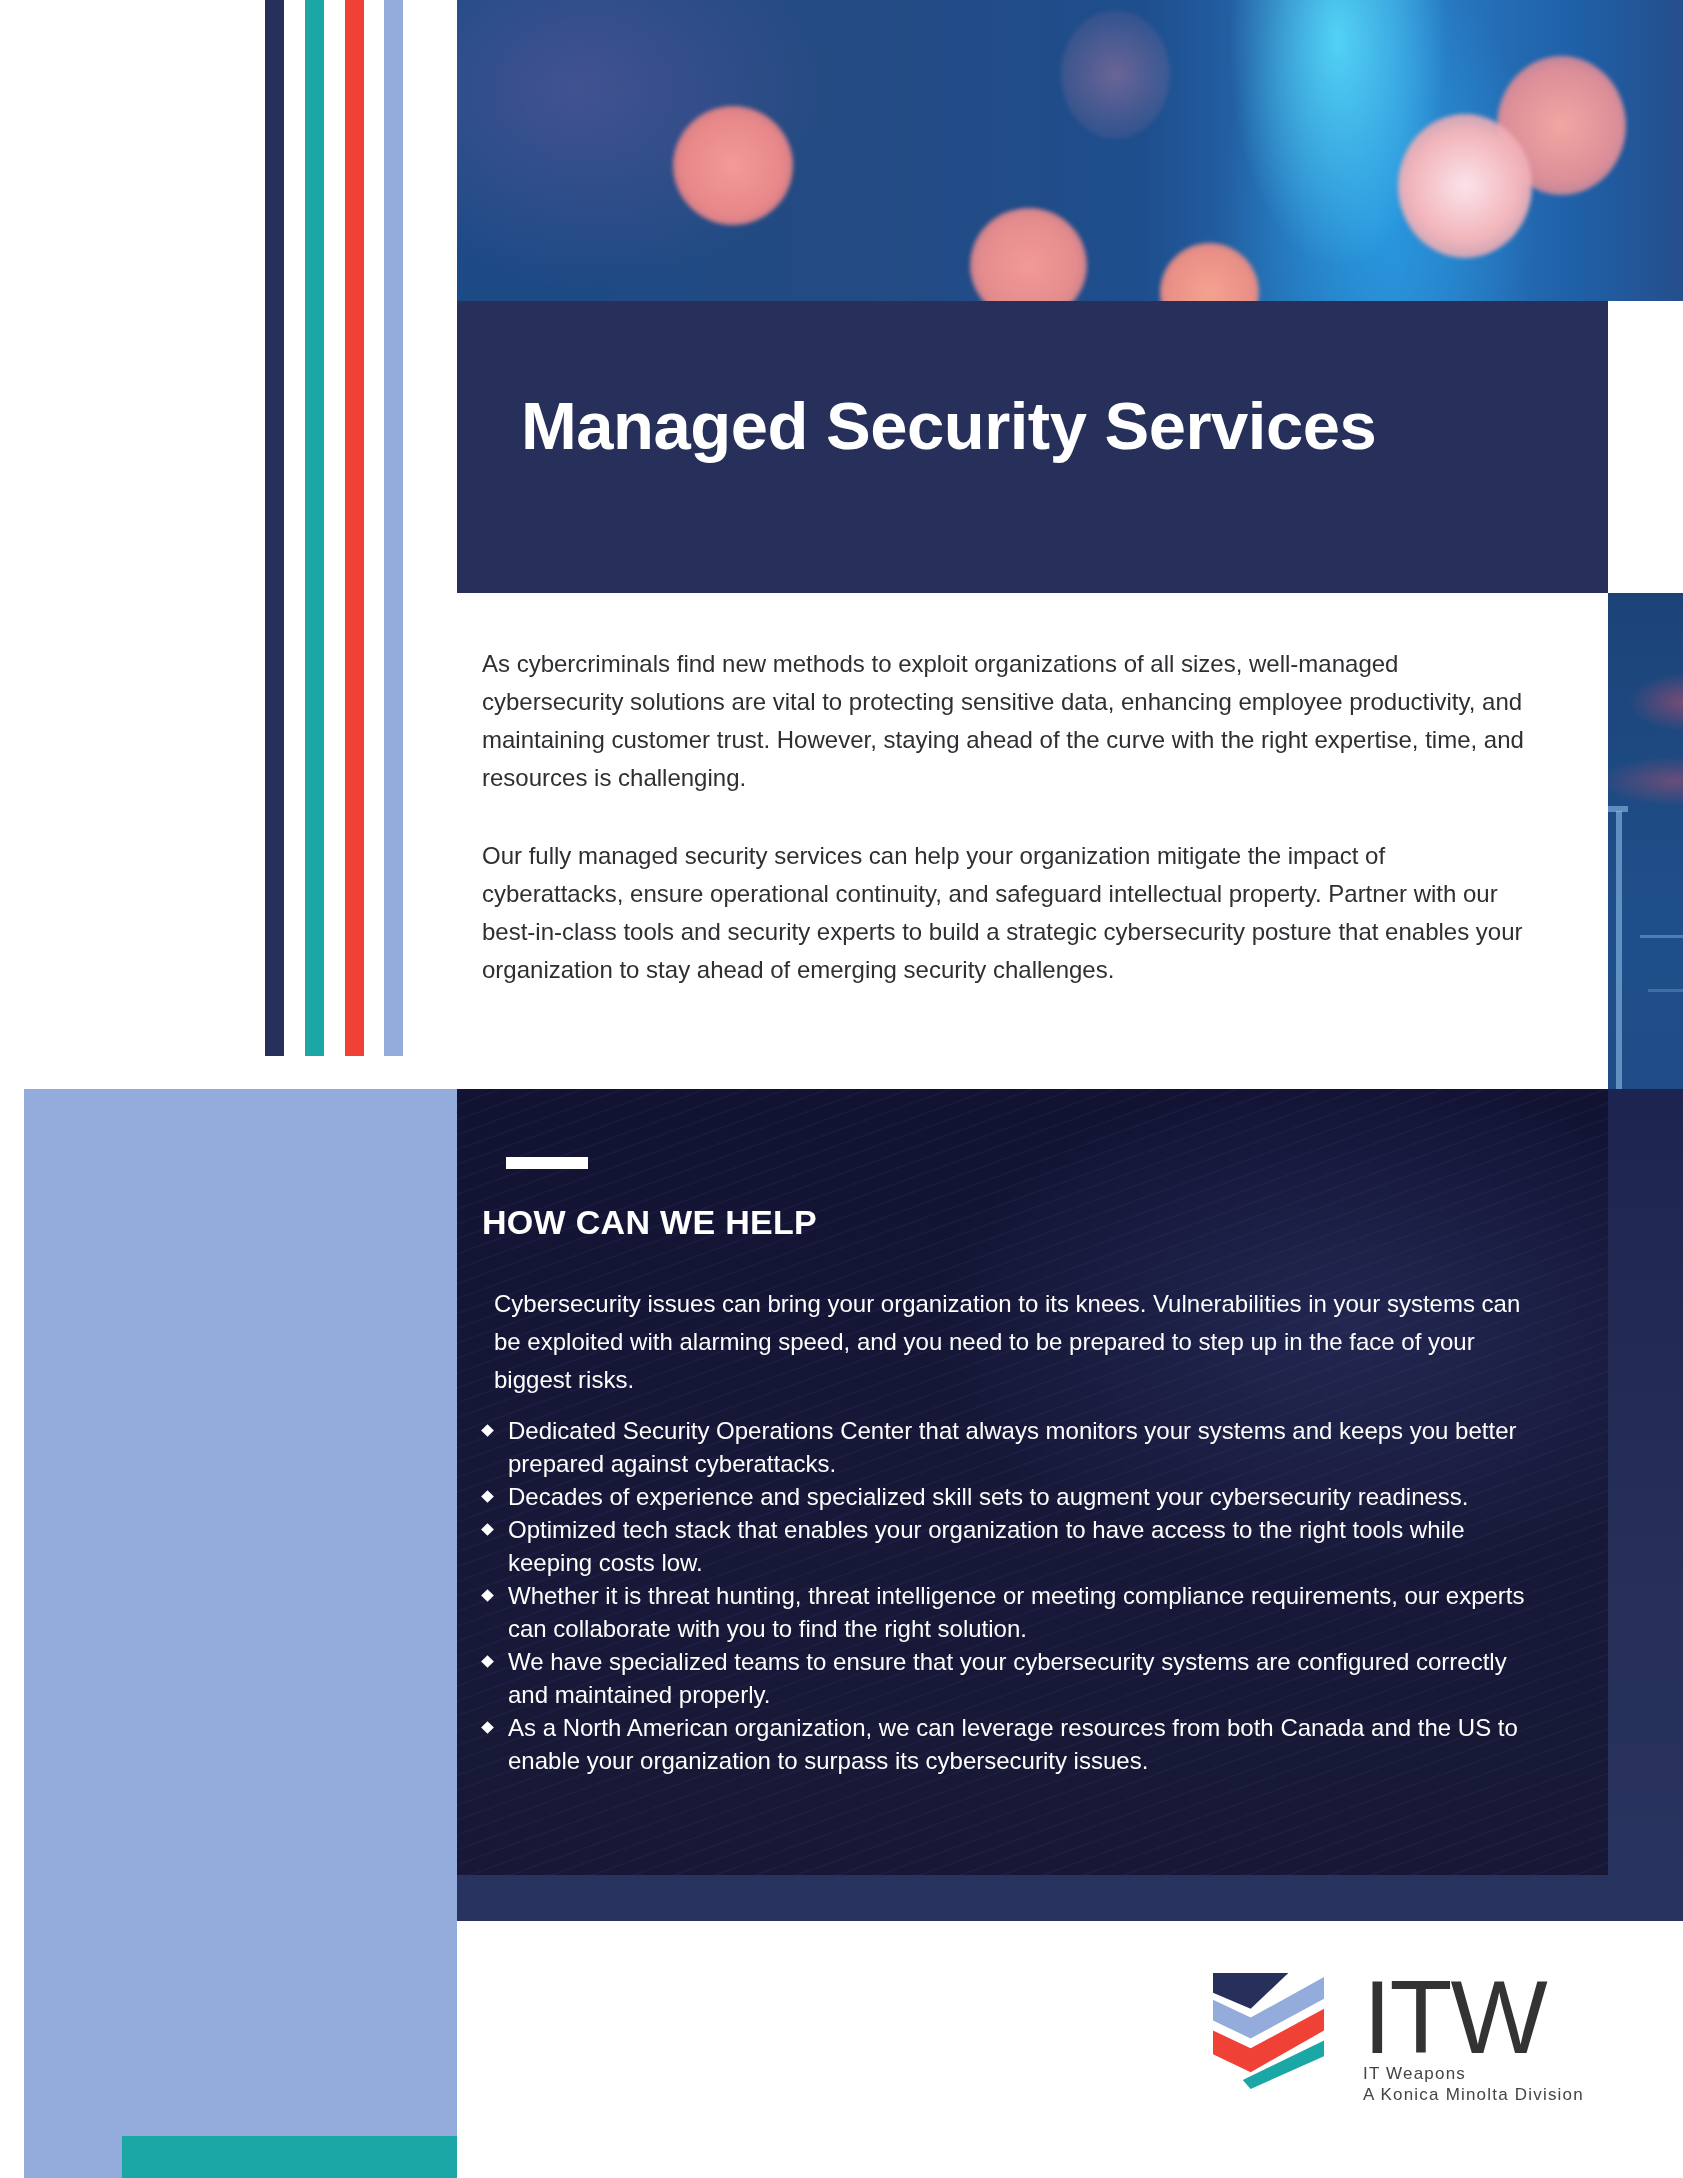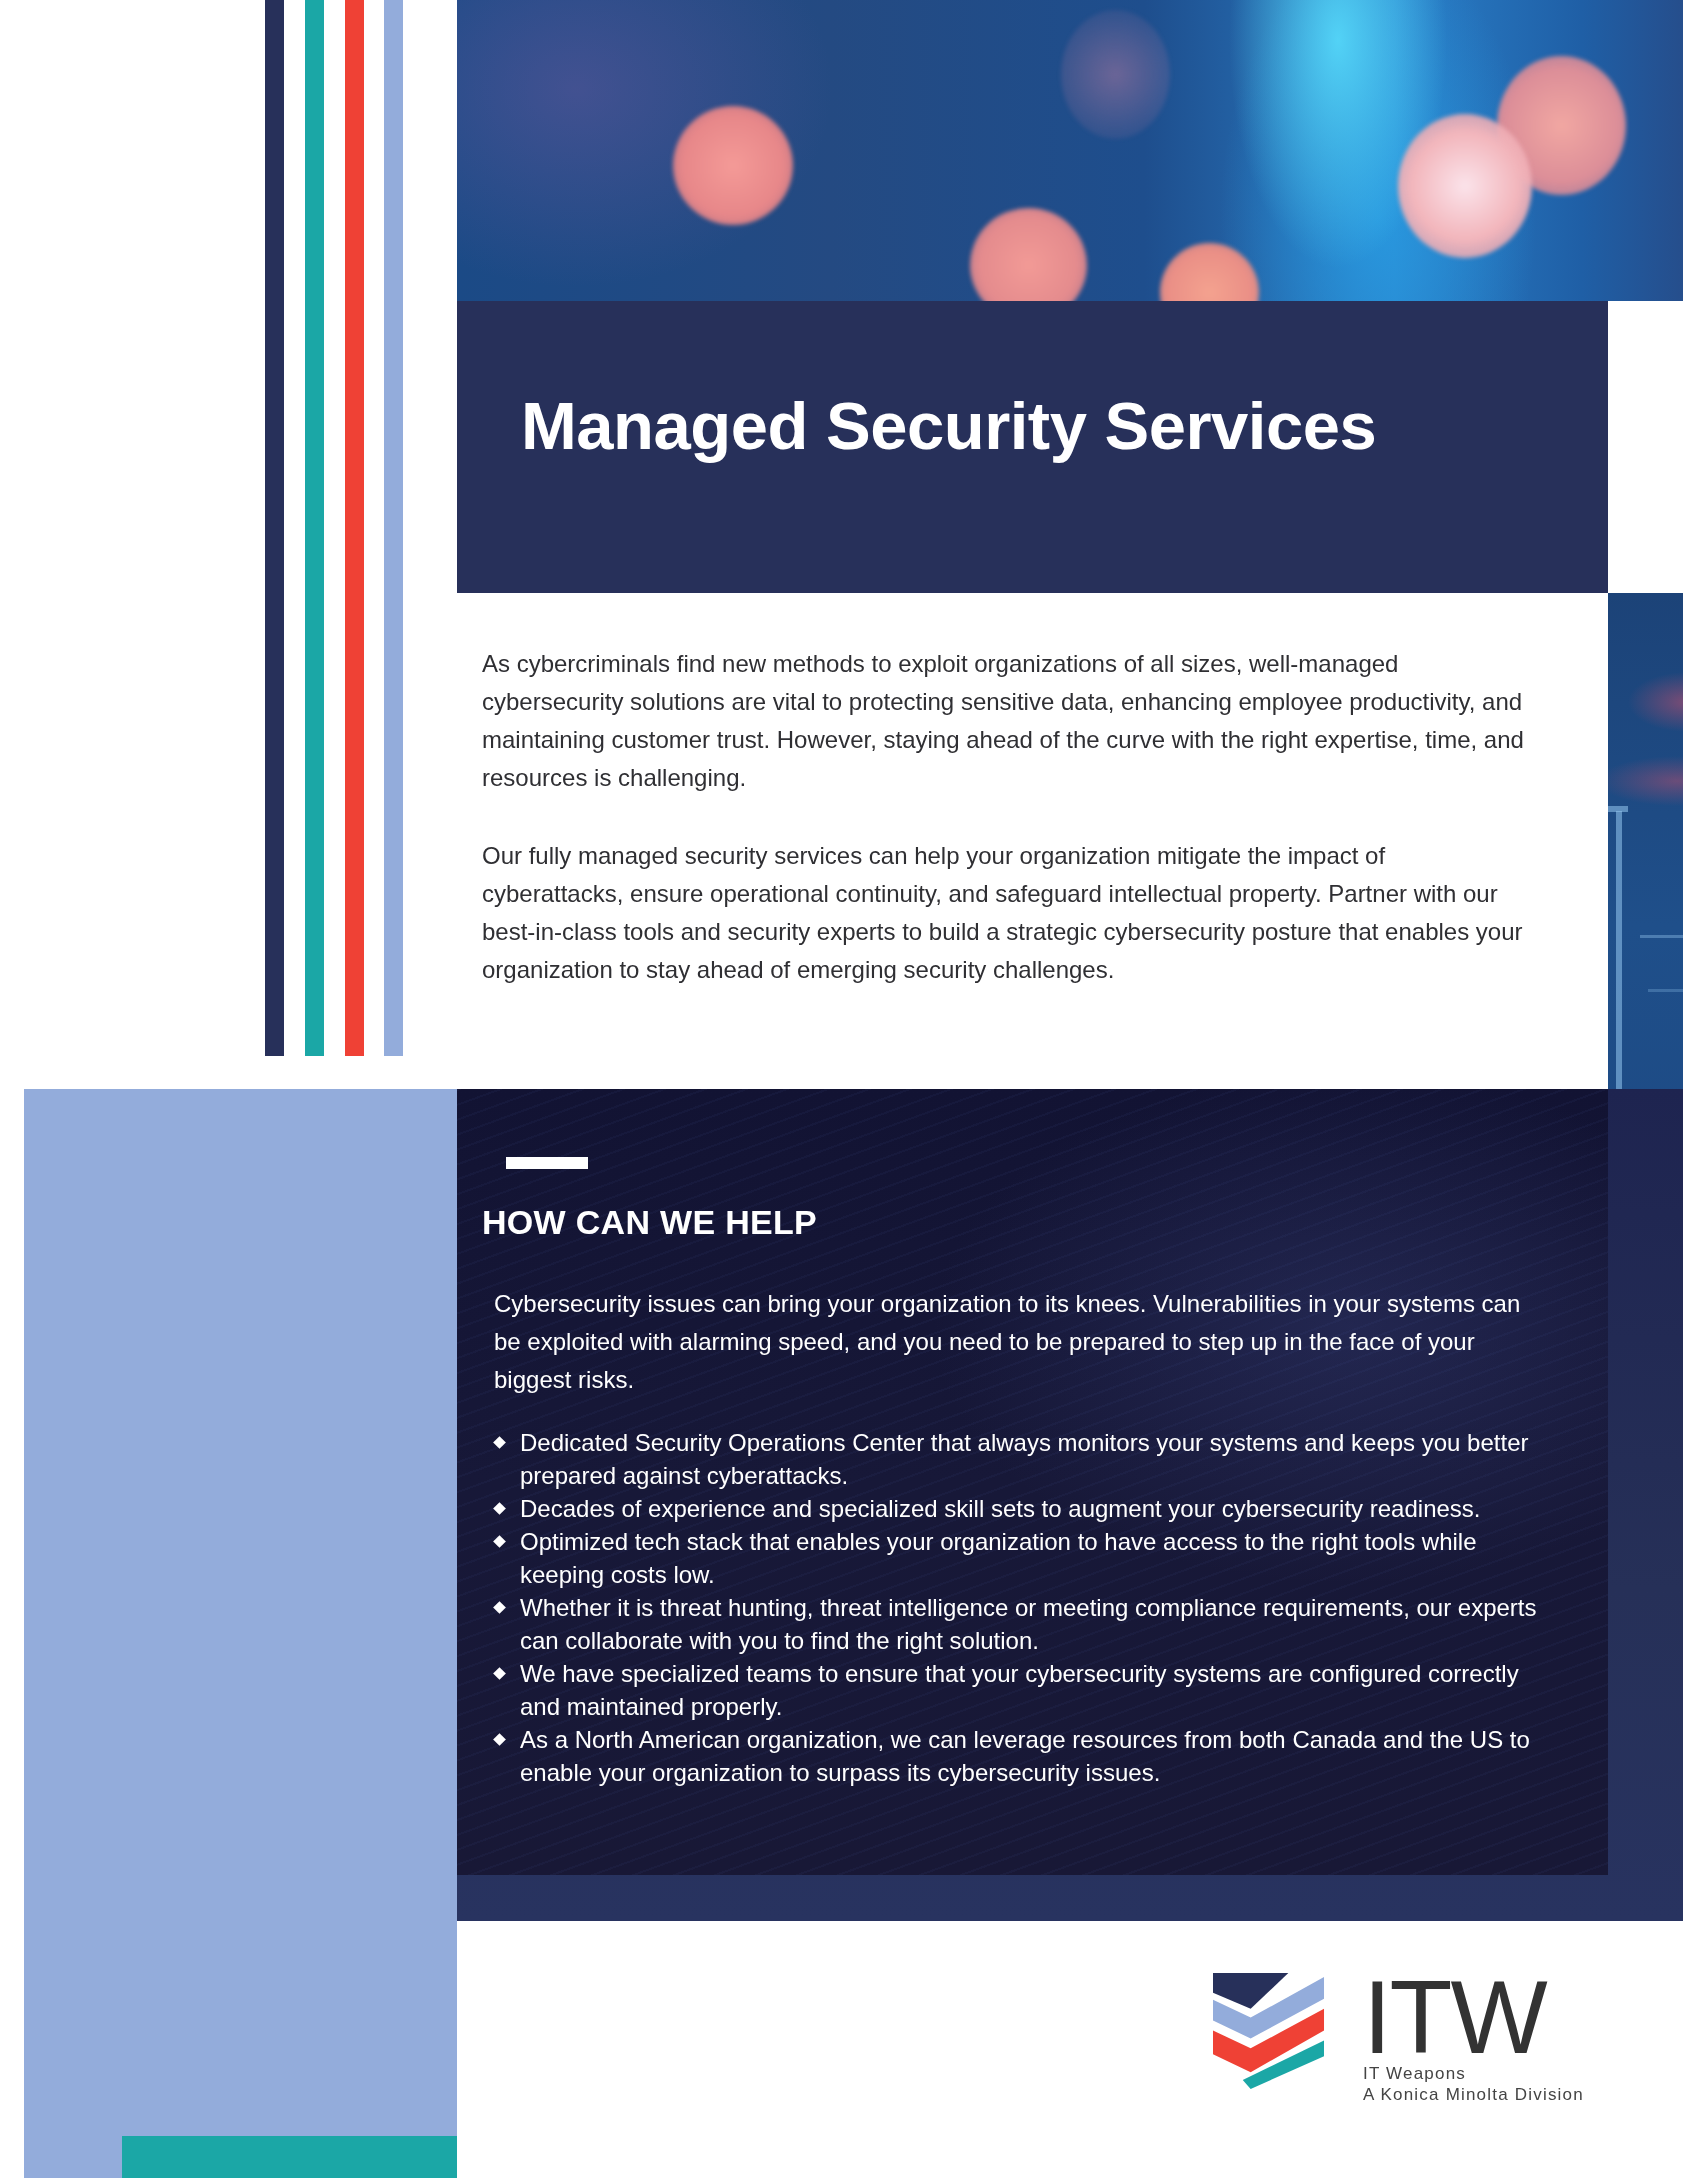--- a/index.html
+++ b/index.html
@@ -68,21 +68,21 @@
   .dash { left: 482px; top: 1157px; width: 82px; height: 12px; background: #ffffff; }
   .section-heading {
     position: absolute; left: 482px; top: 1202px; margin: 0;
     color: #ffffff; font-weight: 700; font-size: 34px; letter-spacing: 0.3px; line-height: 1.2;
   }
   .intro-dark {
     position: absolute; left: 482px; top: 1273px; width: 1049px; margin: 12px;
     color: #ffffff; font-size: 24px; line-height: 38px;
   }
   .bullets {
-    position: absolute; left: 482px; top: 1414px; width: 1049px; margin: 12px; padding: 0; list-style: none;
+    position: absolute; left: 482px; top: 1414px; width: 1049px; margin: 0; padding: 0; list-style: none;
     color: #ffffff; font-size: 24px; line-height: 33px;
   }
   .bullets li { position: relative; padding-left: 26px; }
   .bullet-icon {
     position: absolute; left: 1px; top: 12px; width: 9px; height: 9px; background: #ffffff;
     transform: rotate(45deg);
   }
 
   
   .logo { left: 1188px; top: 1970px; width: 416px; height: 129px; }

